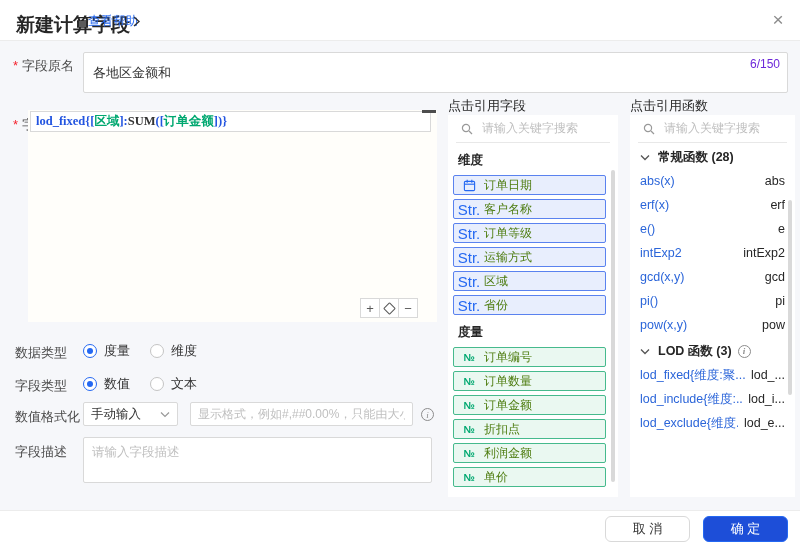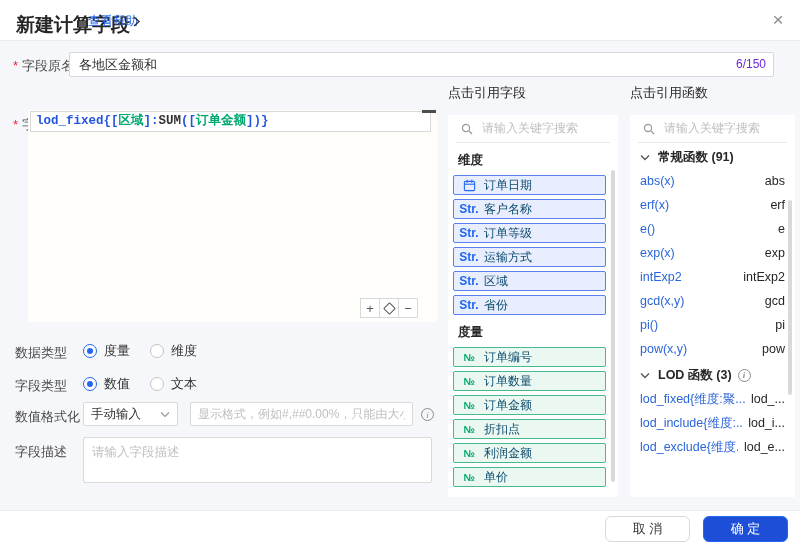--- a/index.html
+++ b/index.html
@@ -18,32 +18,32 @@
   #help-arrow{left:132px;top:15px}
   #close-btn{left:766px;top:8px;width:24px;height:24px;font-size:19px;color:#8c8c8c;text-align:center;line-height:24px;cursor:pointer}
 
   
   #content{left:0;top:41px;width:800px;height:469px;background:#f6f7fa}
 
   .form-label{font-size:13px;color:#4a4a4a;white-space:nowrap}
   .req{color:#f5222d;margin-right:4px}
 
   #name-row-label{left:13px;top:57px}
-  #name-input-wrap{left:69px;top:52px;width:705px;height:25px}
+  #name-input-wrap{left:83px;top:52px;width:705px;height:41px}
   #name-input{width:100%;height:100%;box-sizing:border-box;border:1px solid #d9d9d9;border-radius:2px;
     background:#fff;font-size:13px;color:#333;padding:0 48px 0 9px;outline:none;
     font-family:"Liberation Sans","DejaVu Sans",sans-serif}
   #name-counter{position:absolute;right:8px;top:5px;font-size:12px;color:#6d28d9}
 
   #expr-label{left:13px;top:116px}
 
   
   #editor{left:28px;top:110px;width:409px;height:212px;background:#fffefa}
   #active-line{left:2px;top:1px;width:401px;height:21px;background:#fff;border:1px solid #d9d9d9;box-sizing:border-box}
-  #code-line{left:8px;top:3px;font-family:Liberation Mono, monospace;
+  #code-line{left:8px;top:3px;font-family:Liberation Serif, serif;
     font-size:12.5px;font-weight:bold;line-height:17px;white-space:nowrap}
   .tk-fn,.tk-brk{color:#2254e0}
   .tk-field{color:#00a870}
   .tk-kw{color:#333}
   #editor-dash{left:394px;top:0;width:14px;height:3px;background:#4d4d4d}
   #editor-toolbar{right:19px;bottom:4px;display:flex}
   .ed-btn{width:20px;height:20px;background:#fff;border:1px solid #d9d9d9;box-sizing:border-box;
     display:flex;align-items:center;justify-content:center;color:#595959;font-size:13px;
     cursor:pointer;margin-left:-1px}
   .diamond{width:7px;height:7px;border:1px solid #595959;transform:rotate(45deg);border-radius:1px}
@@ -73,41 +73,41 @@
     font-family:"Liberation Serif",serif;font-style:italic}
   #format-info{left:421px;top:408px}
 
   #desc-label{left:15px;top:443px}
   #desc-textarea{left:83px;top:437px;width:349px;height:46px;box-sizing:border-box;border:1px solid #d9d9d9;
     border-radius:2px;background:#fff;resize:none;outline:none;font-size:12.5px;color:#333;padding:6px 8px;
     font-family:"Liberation Sans","DejaVu Sans",sans-serif}
   ::placeholder{color:#bfbfbf;opacity:1}
 
   
-  .panel-title{font-size:13px;color:#262626;top:84px}
+  .panel-title{font-size:13px;color:#262626;top:97px}
   #fields-title{left:448px}
   #functions-title{left:630px}
   .panel{top:115px;height:382px;background:#fff;overflow:hidden}
   #fields-panel{left:448px;width:170px}
   #functions-panel{left:630px;width:165px}
 
   .search-row{margin:0 8px;height:27px;border-bottom:1px solid #e8e8e8;display:flex;align-items:center}
   .search-row svg{flex:none;margin:0 7px 0 5px}
   .search-input{border:none;outline:none;background:transparent;font-size:12px;color:#333;width:100%;
     font-family:Liberation Serif, serif}
 
   .section-header{margin:9px 0 6px 10px;font-size:12.5px;font-weight:bold;color:#262626}
   .chip{margin:0 0 4px 5px;width:153px;height:20px;border-radius:2px;box-sizing:border-box;
     display:flex;align-items:center;cursor:pointer;border:1px solid}
   .chip.dimension{background:#e8eefd;border-color:#5a82ef}
   .chip.measure{background:#eaf8f1;border-color:#46ba8d}
   .chip .cicon{width:30px;text-align:center;flex:none;display:flex;align-items:center;justify-content:center}
-  .glyph-str{font-size:12px;color:#2468f2;font-weight:bold}
+  .glyph-str{font-size:15px;color:#2468f2;font-weight:normal}
   .glyph-num{font-size:10px;color:#00a870;font-weight:bold}
-  .chip .clabel{font-size:12px;color:#0c4a6e}
+  .chip .clabel{font-size:12px;color:#4d7c0f}
 
   .fn-group-header{height:24px;display:flex;align-items:center;padding:0 10px;margin-top:2px;
     font-size:12.5px;font-weight:bold;color:#262626;cursor:pointer}
   .fn-group-header svg{margin-right:8px}
   .fn-group-header .info-circle{margin-left:6px}
   .fn-row{height:24px;display:flex;align-items:center;justify-content:space-between;padding:0 10px;cursor:pointer}
   .fn-name{font-size:12.5px;color:#2b65d9;white-space:nowrap;overflow:hidden}
   .fn-alias{font-size:12.5px;color:#262626;white-space:nowrap;margin-left:6px}
 
   .vscroll{position:absolute;width:4px;border-radius:2px;background:#d9d9d9}
@@ -275,37 +275,33 @@
         <circle cx="5" cy="5" r="3.6" fill="none" stroke="#999" stroke-width="1.2"></circle>
         <line x1="8" y1="8" x2="11" y2="11" stroke="#999" stroke-width="1.2"></line>
       </svg>
     <input class="search-input" placeholder="请输入关键字搜索" style="">
   </div>
   <div id="functions-groups">
       <div class="fn-group-header">
         <span><svg width="10" height="7" viewBox="0 0 10 7">
             <polyline points="1,1.5 5,5.5 9,1.5" fill="none" stroke="#555" stroke-width="1.3"></polyline>
           </svg></span>
-        <span>常规函数 (91)</span>
+        <span>常规函数 (28)</span>
       </div>
       <div class="fn-row">
         <span class="fn-name">abs(x)</span>
         <span class="fn-alias">abs</span>
       </div>
       <div class="fn-row">
         <span class="fn-name">erf(x)</span>
         <span class="fn-alias">erf</span>
       </div>
       <div class="fn-row">
         <span class="fn-name">e()</span>
         <span class="fn-alias">e</span>
-      </div>
-      <div class="fn-row">
-        <span class="fn-name">exp(x)</span>
-        <span class="fn-alias">exp</span>
       </div>
       <div class="fn-row">
         <span class="fn-name">intExp2</span>
         <span class="fn-alias">intExp2</span>
       </div>
       <div class="fn-row">
         <span class="fn-name">gcd(x,y)</span>
         <span class="fn-alias">gcd</span>
       </div>
       <div class="fn-row">

